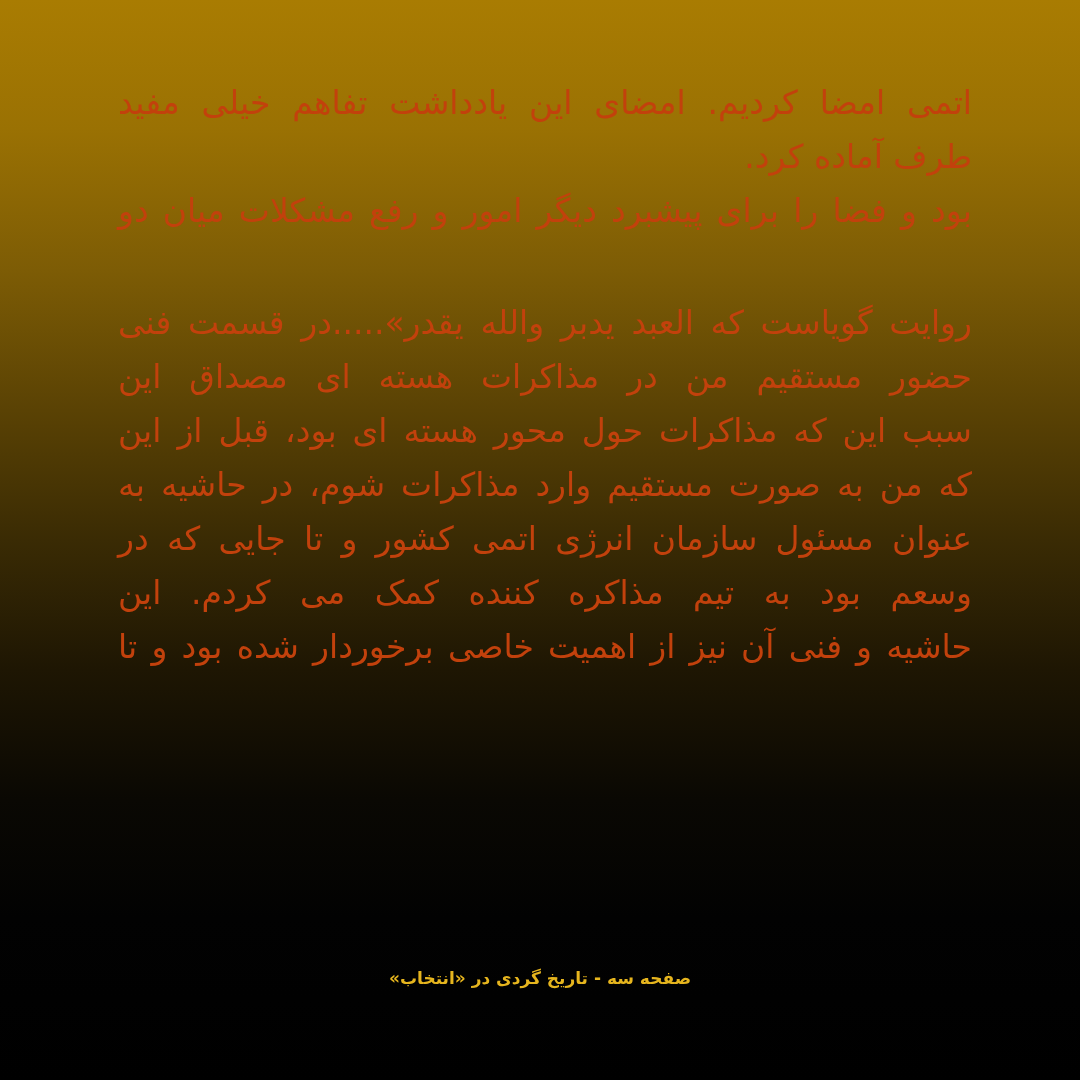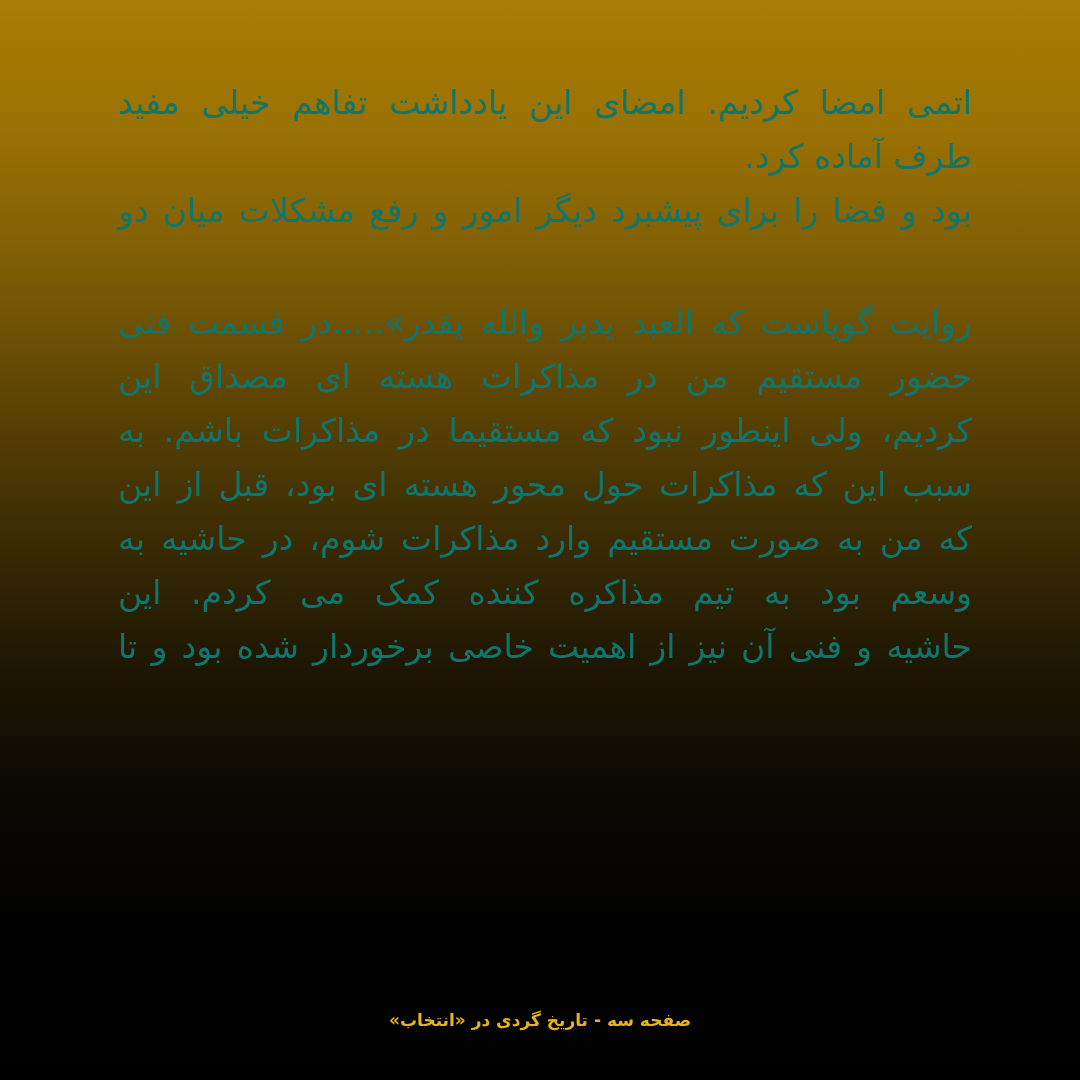--- a/index.html
+++ b/index.html
@@ -26,41 +26,41 @@
     .page {
       position: absolute;
       left: 0; top: 0;
       width: 1080px; height: 1080px;
     }
     .body-text {
       position: absolute;
       left: 118px;
       width: 854px;
       direction: rtl;
-      color: #0f766e;
+      color: #c2410c;
       font-size: 33px;
       line-height: 54px;
       text-align: justify;
       text-align-last: right;
       margin: 0;
     }
     .line {
       display: block;
       white-space: nowrap;
       text-align: justify;
       text-align-last: justify;
     }
     .line.last {
       text-align-last: right;
     }
     .p1 { top: 76px; }
     .p2 { top: 296px; }
     .footer {
       position: absolute;
-      top: 1010px;
+      top: 968px;
       left: 0;
       width: 1080px;
       text-align: center;
       direction: rtl;
       color: #e6b51e;
       font-size: 17px;
       font-weight: bold;
     }
   </style>
 </head>
@@ -70,22 +70,22 @@
 
   <div class="body-text p1">
     <span class="line">اتمی امضا کردیم. امضای این یادداشت تفاهم خیلی مفید</span>
     <span class="line last">طرف آماده کرد.</span>
     <span class="line">بود و فضا را برای پیشبرد دیگر امور و رفع مشکلات میان دو</span>
   </div>
 
   <div class="body-text p2">
     <span class="line">روایت گویاست که العبد یدبر والله یقدر».....در قسمت فنی</span>
     <span class="line">حضور مستقیم من در مذاکرات هسته ای مصداق این</span>
-    <span class="line">کردیم، ولی اینطور نبود که مستقیما در مذاکرات باشم. به</span>
     <span class="line">سبب این که مذاکرات حول محور هسته ای بود، قبل از این</span>
     <span class="line">که من به صورت مستقیم وارد مذاکرات شوم، در حاشیه به</span>
+    <span class="line">عنوان مسئول سازمان انرژی اتمی کشور و تا جایی که در</span>
     <span class="line">وسعم بود به تیم مذاکره کننده کمک می کردم. این</span>
     <span class="line">حاشیه و فنی آن نیز از اهمیت خاصی برخوردار شده بود و تا</span>
   </div>
 
   <div class="footer">صفحه سه - تاریخ گردی در «انتخاب»</div>
 
 </div>
 
 </body></html>

